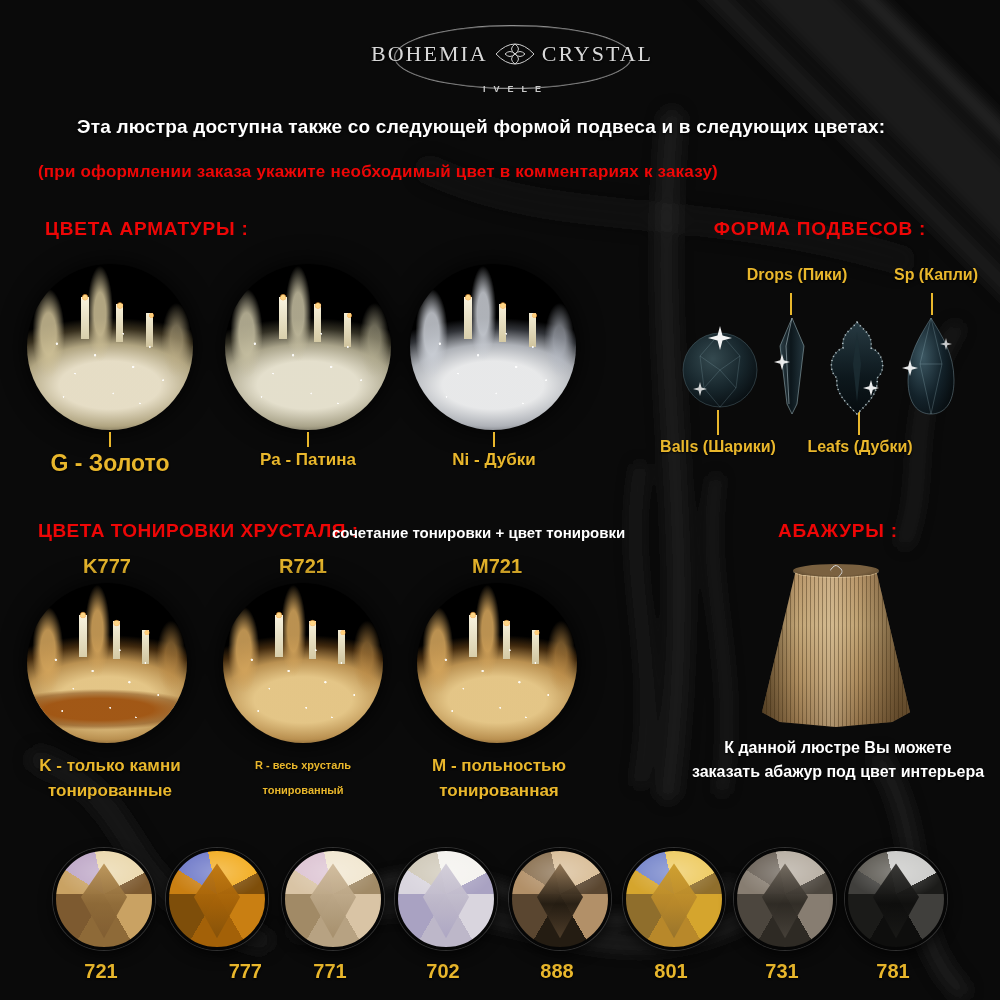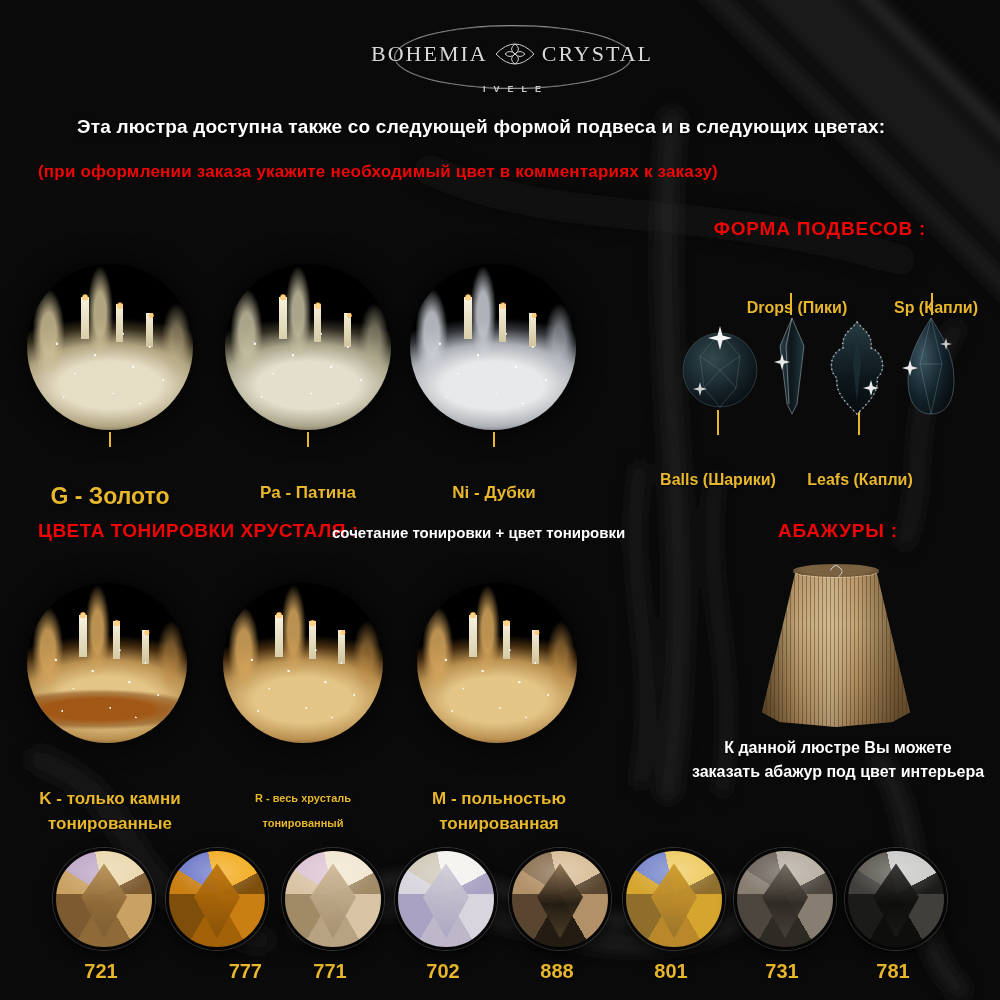--- a/index.html
+++ b/index.html
@@ -21,21 +21,21 @@
     font-size:9px;letter-spacing:8px;font-weight:bold;text-indent:8px;}
   .logo-orn{display:flex;align-items:center;}
 
   
   .headline{position:absolute;left:38px;top:116px;width:950px;color:var(--white,#fff);
     font-size:19px;font-weight:600;letter-spacing:.2px;text-shadow:0 1px 3px #000;margin-left:39px;}
   .order-note{position:absolute;left:38px;top:162px;width:950px;color:var(--red,#ee0606);
     font-size:17px;font-weight:700;letter-spacing:.2px;}
 
   .sec-title{position:absolute;color:var(--red,#ee0606);font-size:19px;font-weight:700;letter-spacing:.8px;}
-  .gold{color:var(--gold,#e9b72c);margin-top:33px;}
+  .gold{color:var(--gold,#e9b72c);}
   .lbl{position:absolute;transform:translateX(-50%);font-weight:700;white-space:nowrap;
     text-shadow:0 1px 2px #000;}
   .tick{position:absolute;width:2px;background:var(--gold,#e9b72c);}
 
   
   .chand{position:absolute;border-radius:50%;background-color:#000;overflow:hidden;
     box-shadow:0 0 26px rgba(0,0,0,.9);
     background-image:
       radial-gradient(circle 5px at 35% 20%, #ffd685 0 40%, rgba(255,165,60,.6) 58%, transparent 72%),
       radial-gradient(circle 5px at 56% 25%, #ffd685 0 40%, rgba(255,165,60,.6) 58%, transparent 72%),
@@ -150,20 +150,21 @@
           </svg>
         </span>
         <span>CRYSTAL</span>
       </div>
       <div class="logo-sub">IVELE</div>
     </div>
 
     <div class="headline">Эта люстра доступна также со следующей формой подвеса и в следующих цветах:</div>
     <div class="order-note">(при оформлении заказа укажите необходимый цвет в комментариях к заказу)</div>
 
+    <div class="sec-title" style="left:45px;top:218px;">ЦВЕТА АРМАТУРЫ :</div>
 
     <div class="chand row1 gold-f" style="left:27px;"></div>
     <div class="chand row1 patina-f" style="left:225px;"></div>
     <div class="chand row1 nickel-f" style="left:410px;"></div>
 
     <div class="tick" style="left:109px;top:432px;height:15px;"></div>
     <div class="tick" style="left:307px;top:432px;height:15px;"></div>
     <div class="tick" style="left:493px;top:432px;height:15px;"></div>
 
     <div class="lbl gold" style="left:110px;top:450px;font-size:23px;">G - Золото</div>
@@ -236,21 +237,21 @@
         </defs>
       <path d="M31,4 C42,22 54,40 54,66 C54,90 44,100 31,100 C18,100 8,90 8,66 C8,40 20,22 31,4 Z" fill="url(#ga)" stroke="#7e9aa5" stroke-width=".9" stroke-opacity=".5"></path>
       <g stroke="#a9c7d1" stroke-opacity=".3" stroke-width=".8" fill="none">
         <path d="M31,4 L20,50 L31,100 M31,4 L42,50 L31,100 M20,50 L42,50"></path>
       </g>
       <path d="M10,46 L11.8,52.2 L18,54 L11.8,55.8 L10,62 L8.2,55.8 L2,54 L8.2,52.2 Z" fill="#fff" opacity=".9"></path>
       <path d="M46,24 L47.3,28.7 L52,30 L47.3,31.3 L46,36 L44.7,31.3 L40,30 L44.7,28.7 Z" fill="#fff" opacity=".75"></path>
     </svg>
 
     <div class="lbl gold" style="left:718px;top:438px;font-size:16px;">Balls (Шарики)</div>
-    <div class="lbl gold" style="left:860px;top:438px;font-size:16px;">Leafs (Капли)</div>
+    <div class="lbl gold" style="left:860px;top:438px;font-size:16px;">Leafs (Дубки)</div>
 
     <div class="sec-title" style="left:38px;top:520px;letter-spacing:.5px;">ЦВЕТА  ТОНИРОВКИ  ХРУСТАЛЯ :</div>
     <div style="position:absolute;left:332px;top:524px;color:var(--white,#fff);font-size:15px;font-weight:700;">сочетание тонировки + цвет тонировки</div>
 
     <div class="lbl gold" style="left:107px;top:555px;font-size:20px;">K777</div>
     <div class="lbl gold" style="left:303px;top:555px;font-size:20px;">R721</div>
     <div class="lbl gold" style="left:497px;top:555px;font-size:20px;">M721</div>
 
     <div class="chand row2 amber-f stones" style="left:27px;"></div>
     <div class="chand row2 amber-f" style="left:223px;"></div>

